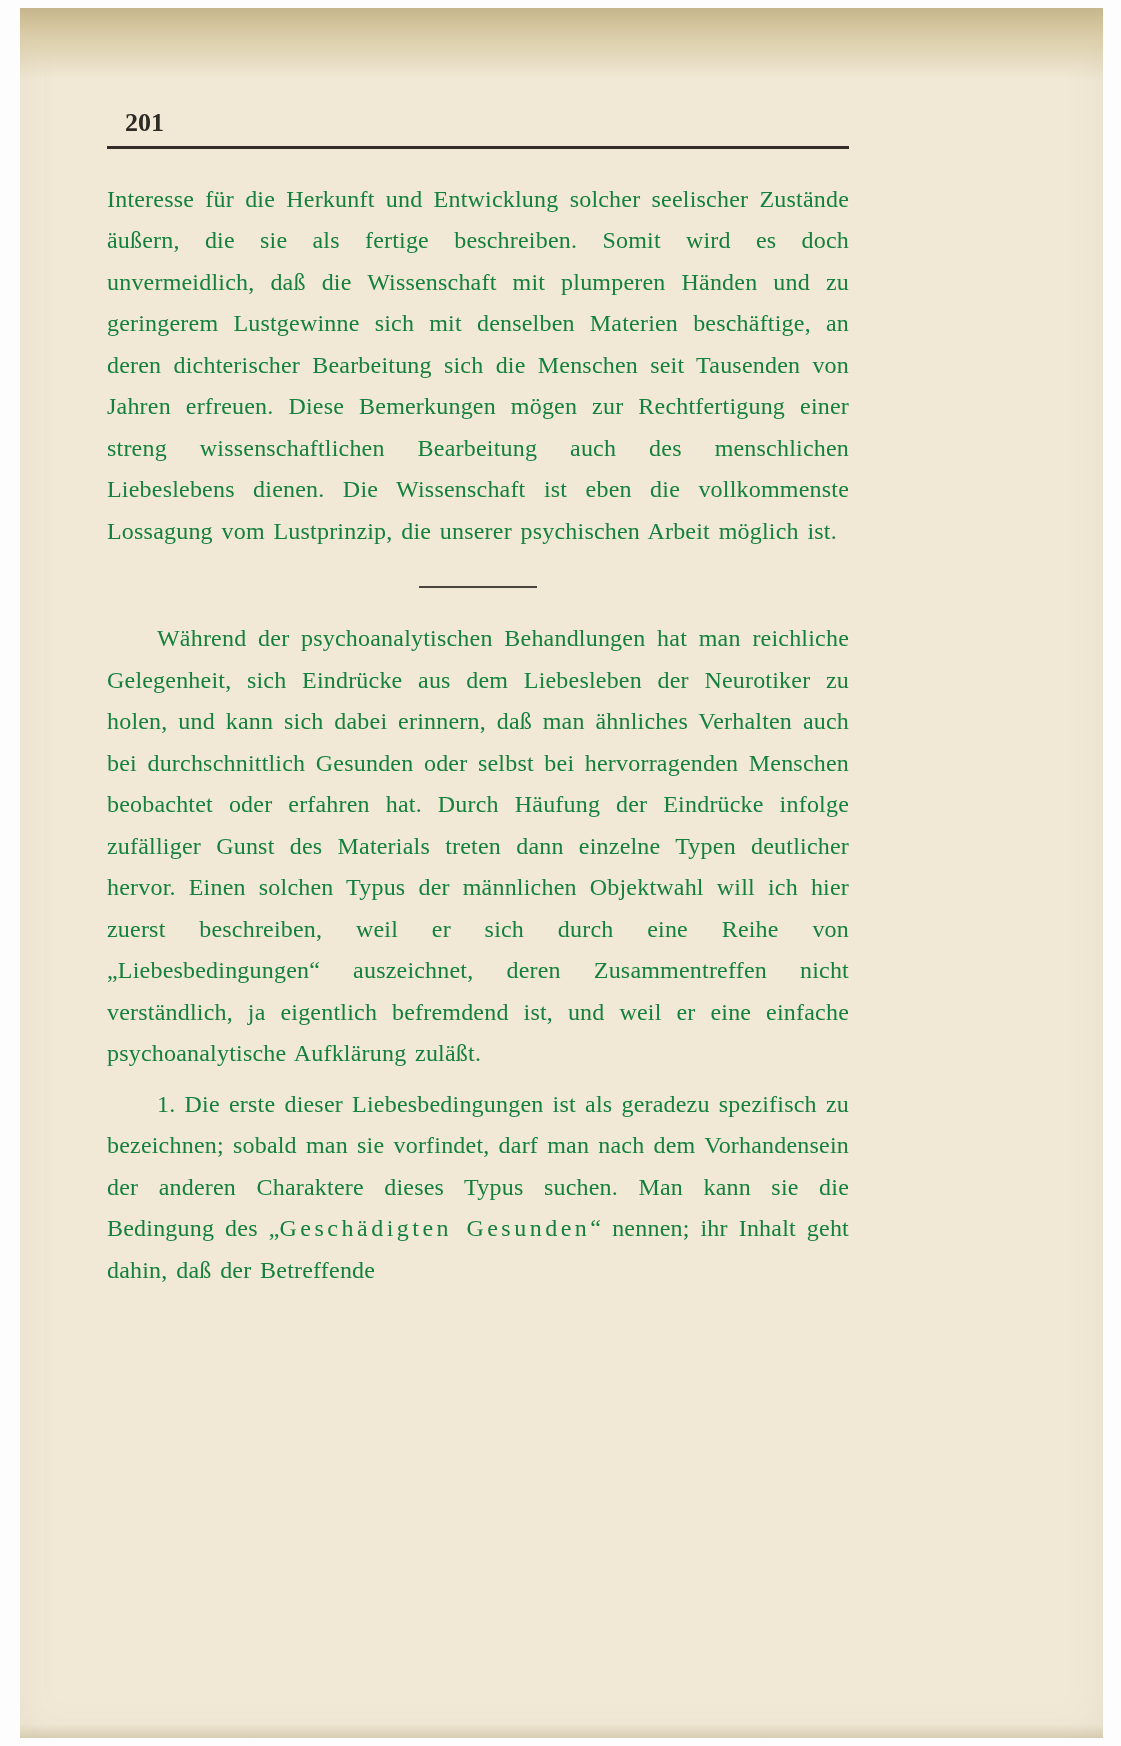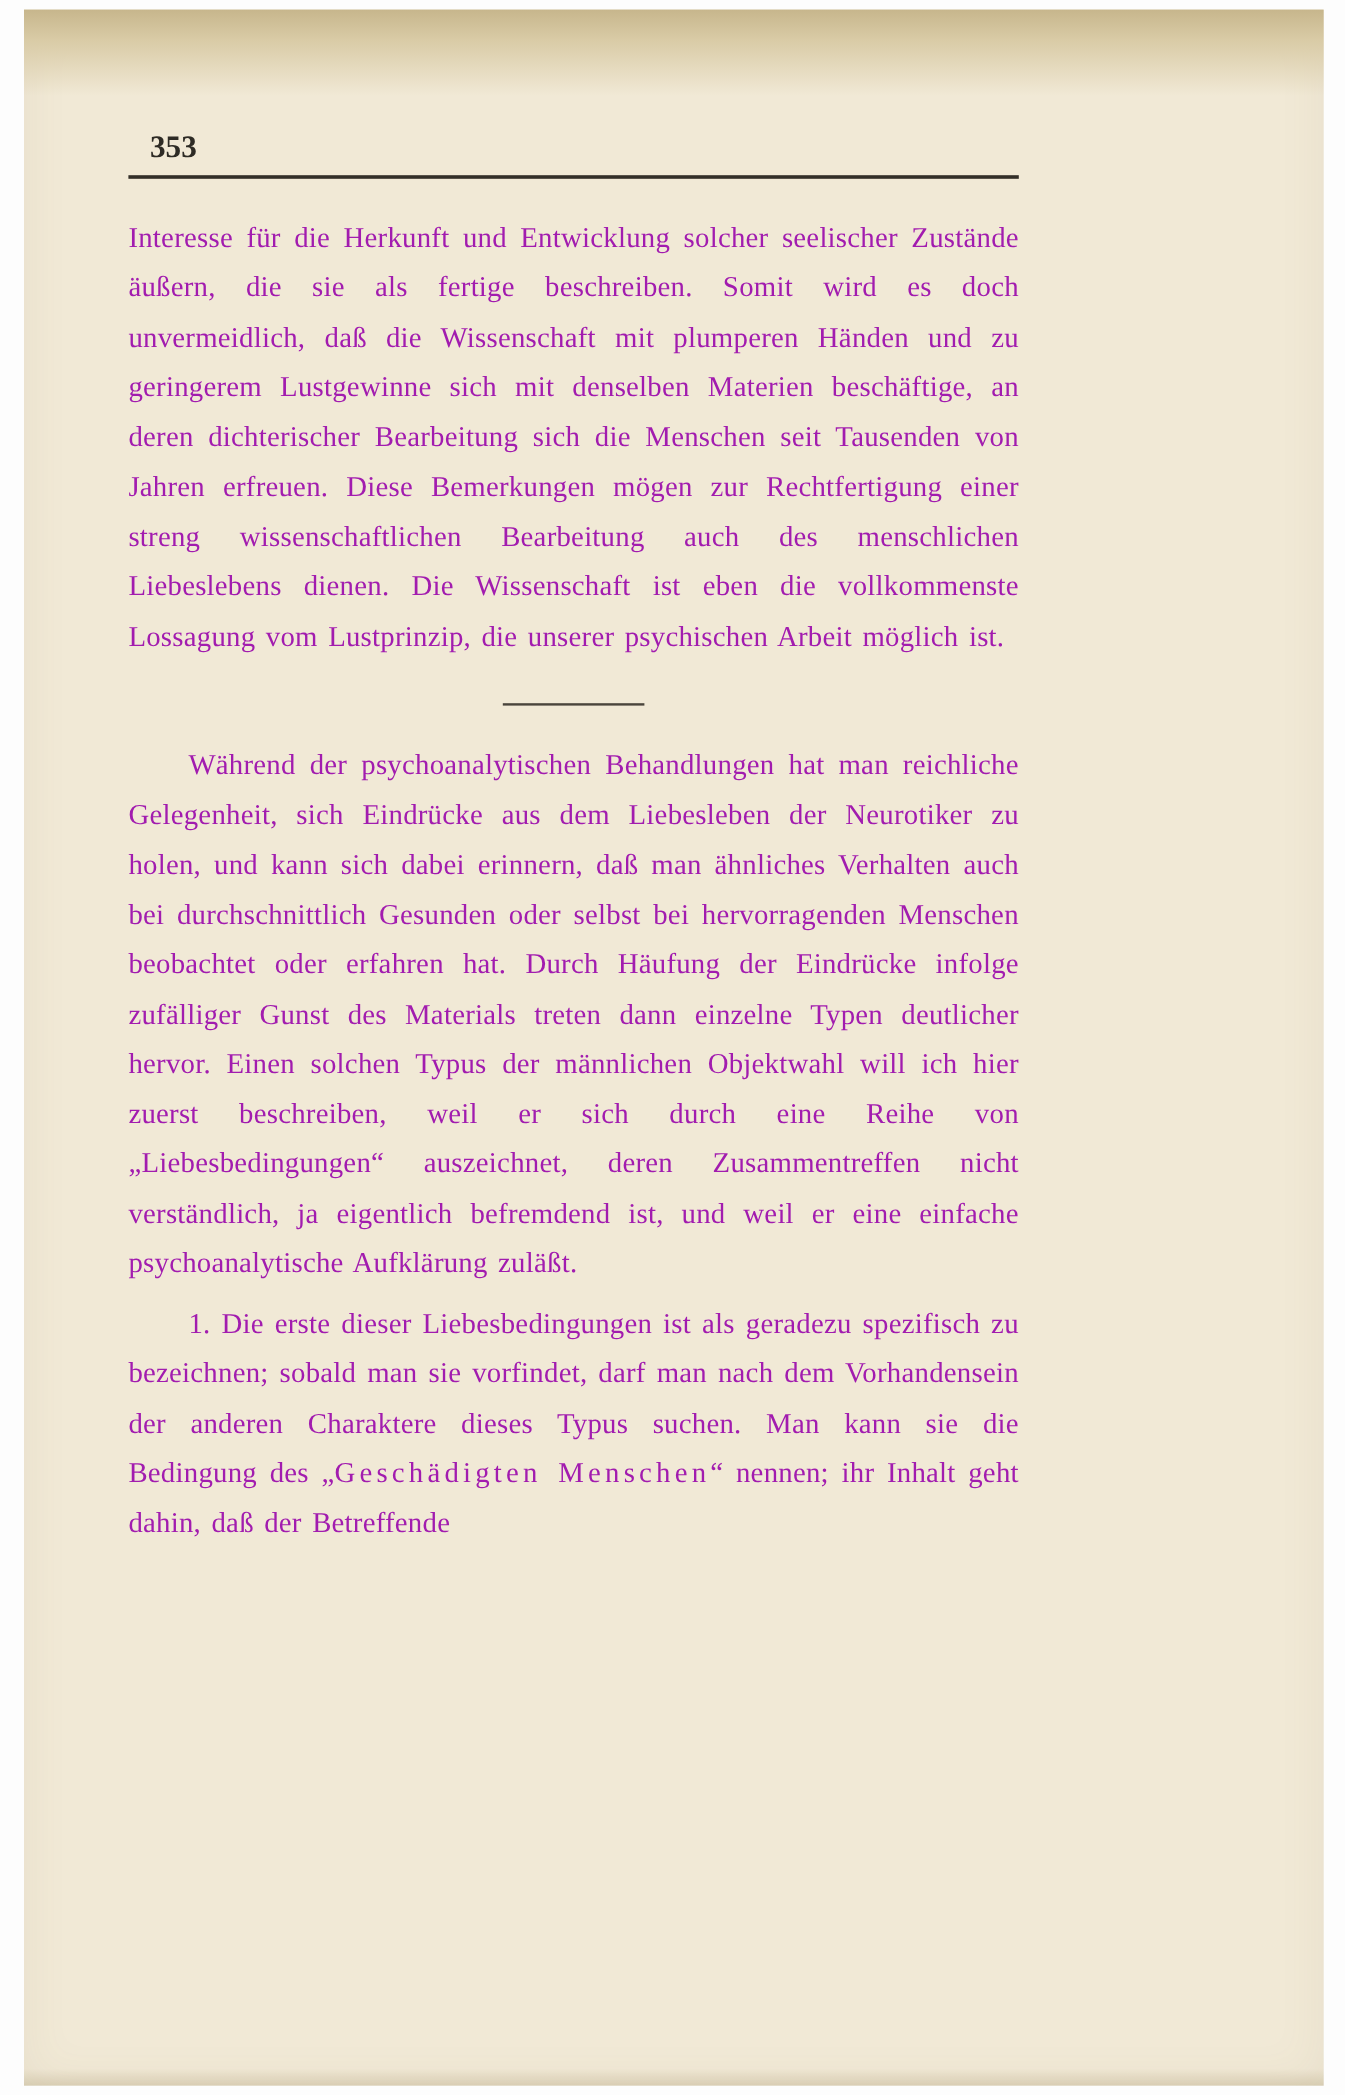--- a/index.html
+++ b/index.html
@@ -64,21 +64,21 @@
     color: #2e2b25;
   }
   .header-rule {
     margin-top: 8px;
     height: 2.5px;
     background: #332f28;
     width: 100%;
   }
   .body-text {
     margin-top: 30px;
-    color: #a21caf;
+    color: #15803d;
   }
   p.para {
     margin: 0;
     font-size: 24px;
     line-height: 41.5px;
     text-align: justify;
     word-spacing: 2.5px;
     letter-spacing: 0.2px;
   }
   p.para.indent {
@@ -97,30 +97,30 @@
     letter-spacing: 3.5px;
   }
 </style>
 </head>
 <body>
 
 <div class="paper">
   <div class="content">
 
     <div class="header-row">
-      <div class="page-number">353</div>
+      <div class="page-number">201</div>
     </div>
 
     <div class="header-rule"></div>
 
     <div class="body-text">
 
       <p class="para">Interesse für die Herkunft und Entwicklung solcher seelischer Zustände äußern, die sie als fertige beschreiben. Somit wird es doch unvermeidlich, daß die Wissenschaft mit plumperen Händen und zu geringerem Lustgewinne sich mit denselben Materien beschäftige, an deren dichterischer Bearbeitung sich die Menschen seit Tausenden von Jahren erfreuen. Diese Bemerkungen mögen zur Rechtfertigung einer streng wissenschaftlichen Bearbeitung auch des menschlichen Liebeslebens dienen. Die Wissenschaft ist eben die vollkommenste Lossagung vom Lustprinzip, die unserer psychischen Arbeit möglich ist.</p>
 
       <div class="section-divider"></div>
 
       <p class="para indent">Während der psychoanalytischen Behandlungen hat man reichliche Gelegenheit, sich Eindrücke aus dem Liebesleben der Neurotiker zu holen, und kann sich dabei erinnern, daß man ähnliches Verhalten auch bei durchschnittlich Gesunden oder selbst bei hervorragenden Menschen beobachtet oder erfahren hat. Durch Häufung der Eindrücke infolge zufälliger Gunst des Materials treten dann einzelne Typen deutlicher hervor. Einen solchen Typus der männlichen Objektwahl will ich hier zuerst beschreiben, weil er sich durch eine Reihe von „Liebesbedingungen“ auszeichnet, deren Zusammentreffen nicht verständlich, ja eigentlich befremdend ist, und weil er eine einfache psychoanalytische Aufklärung zuläßt.</p>
 
-      <p class="para indent p3"><span>1. Die erste dieser Liebesbedingungen ist als geradezu spezifisch zu bezeichnen; sobald man sie vorfindet, darf man nach dem Vorhandensein der anderen Charaktere dieses Typus suchen. Man kann sie die Bedingung des „</span><span class="spaced">Geschädigten Menschen</span><span>“ nennen; ihr Inhalt geht dahin, daß der Betreffende</span></p>
+      <p class="para indent p3"><span>1. Die erste dieser Liebesbedingungen ist als geradezu spezifisch zu bezeichnen; sobald man sie vorfindet, darf man nach dem Vorhandensein der anderen Charaktere dieses Typus suchen. Man kann sie die Bedingung des „</span><span class="spaced">Geschädigten Gesunden</span><span>“ nennen; ihr Inhalt geht dahin, daß der Betreffende</span></p>
 
     </div>
   </div>
 </div>
 
 </body></html>

